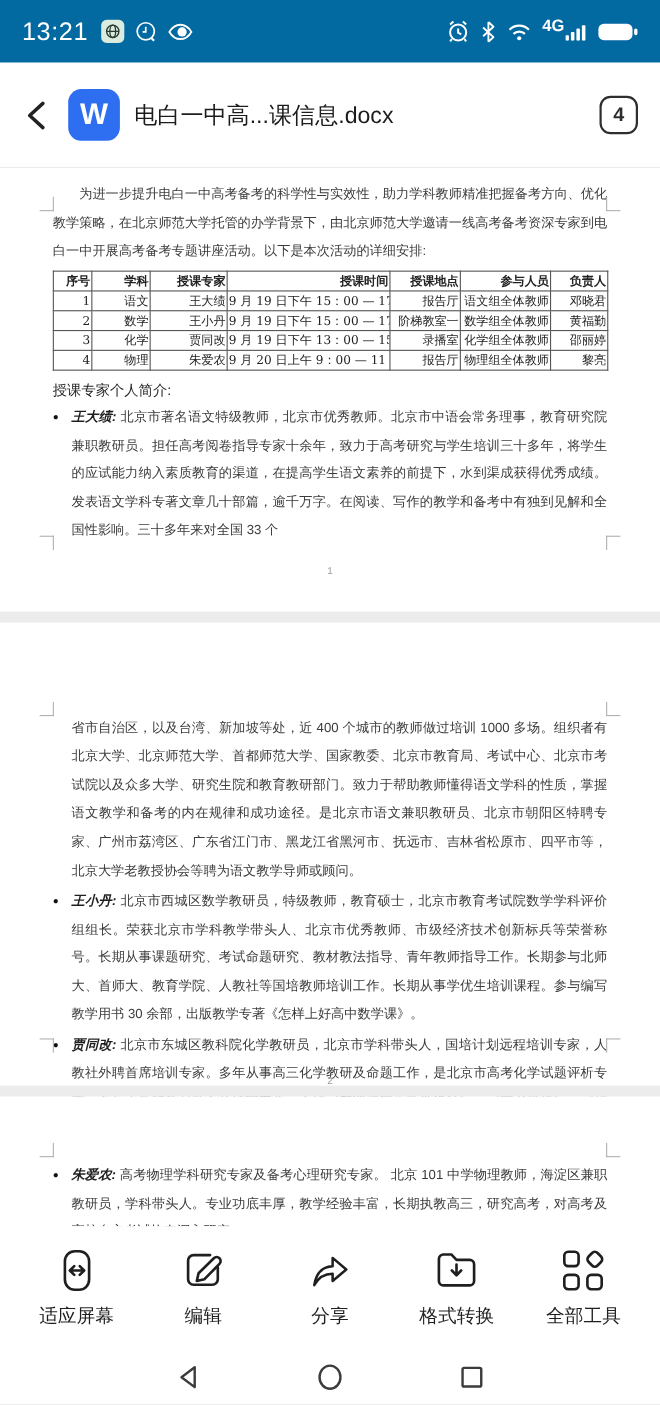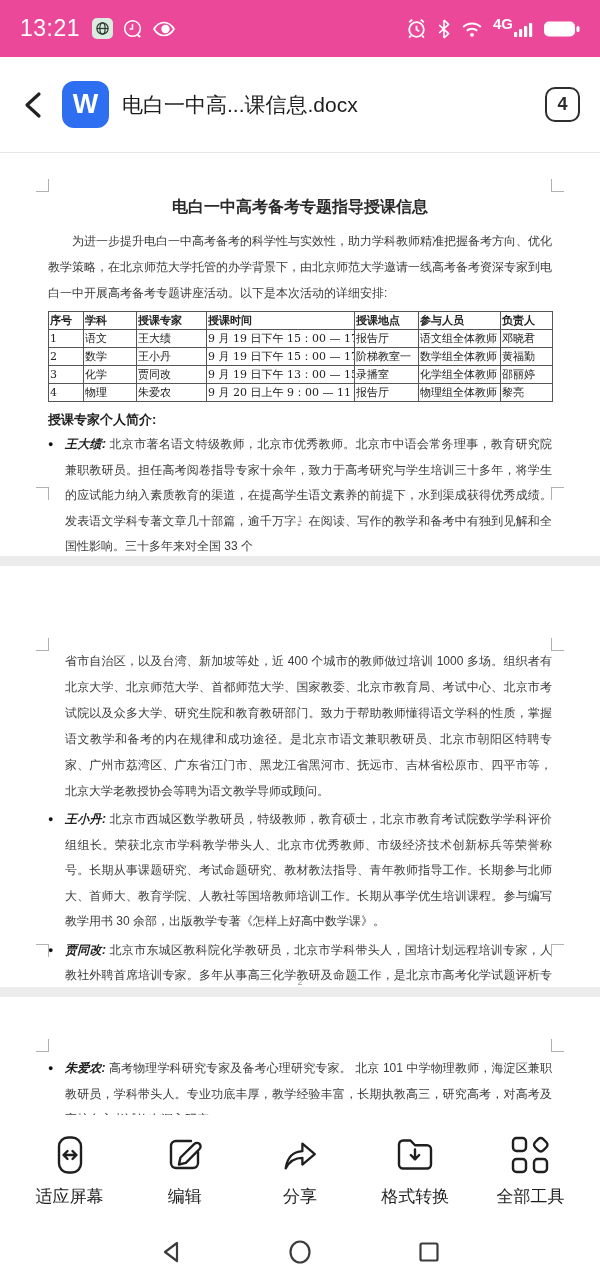--- a/index.html
+++ b/index.html
@@ -1,20 +1,20 @@
 <!DOCTYPE html>
 <html><head>
 <meta charset="utf-8">
 <style>
   * { margin:0; padding:0; box-sizing:border-box; }
   body { background:#444; font-family:"Liberation Sans", sans-serif; }
   .screen { position:relative; width:600px; height:1277px; background:#fff; overflow:hidden; margin:0 auto; }
 
   
-  .statusbar { position:absolute; top:0; left:0; right:0; height:57px; background:#ec4899;
+  .statusbar { position:absolute; top:0; left:0; right:0; height:57px; background:#0369a1;
     display:flex; align-items:center; padding:0 20px; color:#fff; }
   .sb-time { font-size:23px; font-weight:500; letter-spacing:0.5px; }
   .sb-left-icons { display:flex; align-items:center; gap:9px; margin-left:12px; }
   .sb-globe-wrap { width:21px; height:21px; background:#d9ecdf; border-radius:5px;
     display:flex; align-items:center; justify-content:center; }
   .sb-right { margin-left:auto; display:flex; align-items:center; gap:9px; }
   .sb-net { display:flex; align-items:flex-end; }
   .fourg { font-size:15px; font-weight:700; margin-right:1px; transform:translateY(-5px); }
 
   
@@ -38,24 +38,24 @@
   .page2 { top:413px; height:421px;margin-top:28px; }
   .page3 { top:844px; bottom:0; }
   .sep { position:absolute; left:0; right:0; height:10px; background:#ececec; }
   .sep1 { top:403px; } .sep2 { top:834px; }
 
   .inner { padding:0 48px; color:#3b3b3b; }
   .dtitle { margin-top:44px; text-align:center; font-size:16px; font-weight:700; color:#2a2a2a; }
   .para { margin-top:10px; font-size:12px; line-height:26px; text-align:justify; text-indent:2em; }
   table.sched { width:100%; border-collapse:collapse; margin-top:5px; table-layout:fixed;
     font-family:"DejaVu Serif", serif; font-size:11px; color:#222; }
-  table.sched th, table.sched td { border:1px solid #555; text-align:left; padding:1px 1px;
+  table.sched th, table.sched td { border:1px solid #555; text-align:right; padding:1px 1px;
     height:16px; overflow:hidden; white-space:nowrap; font-weight:400; }
   table.sched th { font-weight:700; }
-  .sec-head { margin-top:9px; font-size:13px; font-weight:700; color:#1f1f1f; }
+  .sec-head { margin-top:9px; font-size:13px; font-weight:400; color:#1f1f1f; }
   .bullet { display:flex; margin-top:3px; }
   .dot { width:17px; font-size:9px; line-height:25.5px; color:#111; flex:none; }
   .btext { font-size:12px; line-height:25.5px; text-align:justify; flex:1; }
   .btext b { color:#1f1f1f;font-style:italic; }
   .cont { margin-left:17px; font-size:12px; line-height:26px; text-align:justify; }
   .pagenum { position:absolute; left:0; right:0; text-align:center; font-size:9px; color:#9a9a9a; }
   .p1num { bottom:32px; } .p2num { bottom:28px; }
 
   
   .cm { position:absolute; width:13px; height:13px; }
@@ -159,21 +159,20 @@
   </div>
 
   <div class="doc">
 
     <div class="page page1">
       <span class="cm tl" style="left:36px; top:26px;"></span>
       <span class="cm tr" style="right:36px; top:26px;"></span>
       <span class="cm bl" style="left:36px; bottom:56px;"></span>
       <span class="cm br" style="right:36px; bottom:56px;"></span>
       <div class="inner">
-        <div class="dtitle">电白一中高考备考专题指导授课信息</div>
         <div class="para">为进一步提升电白一中高考备考的科学性与实效性，助力学科教师精准把握备考方向、优化教学策略，在北京师范大学托管的办学背景下，由北京师范大学邀请一线高考备考资深专家到电白一中开展高考备考专题讲座活动。以下是本次活动的详细安排:</div>
         <table class="sched">
           <colgroup>
             <col style="width:35px">
               <col style="width:53px">
               <col style="width:70px">
             <col style="width:148px">
               <col style="width:64px">
               <col style="width:82px">
               <col style="width:52px">

